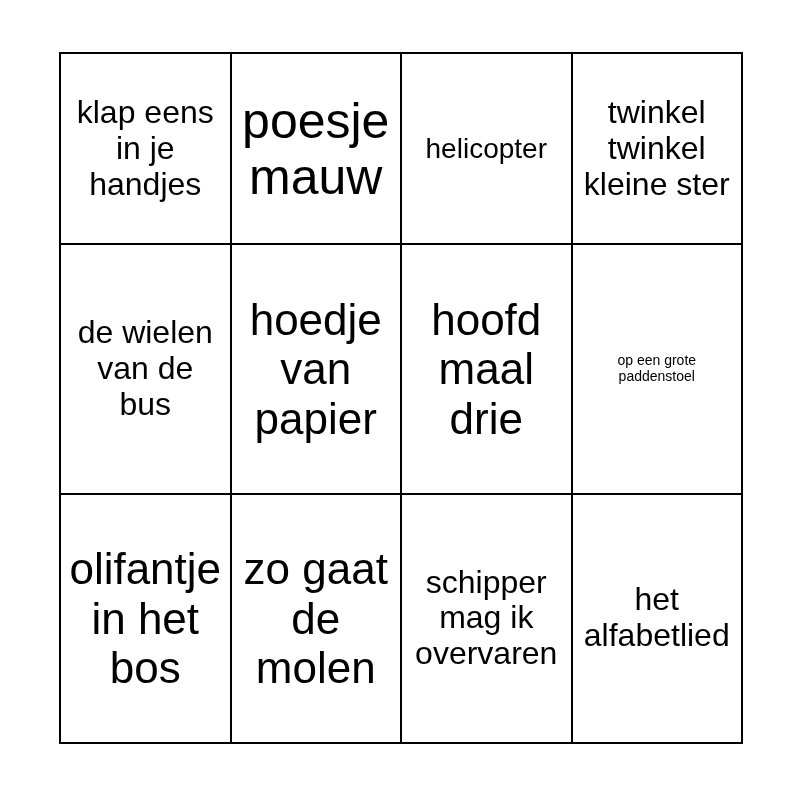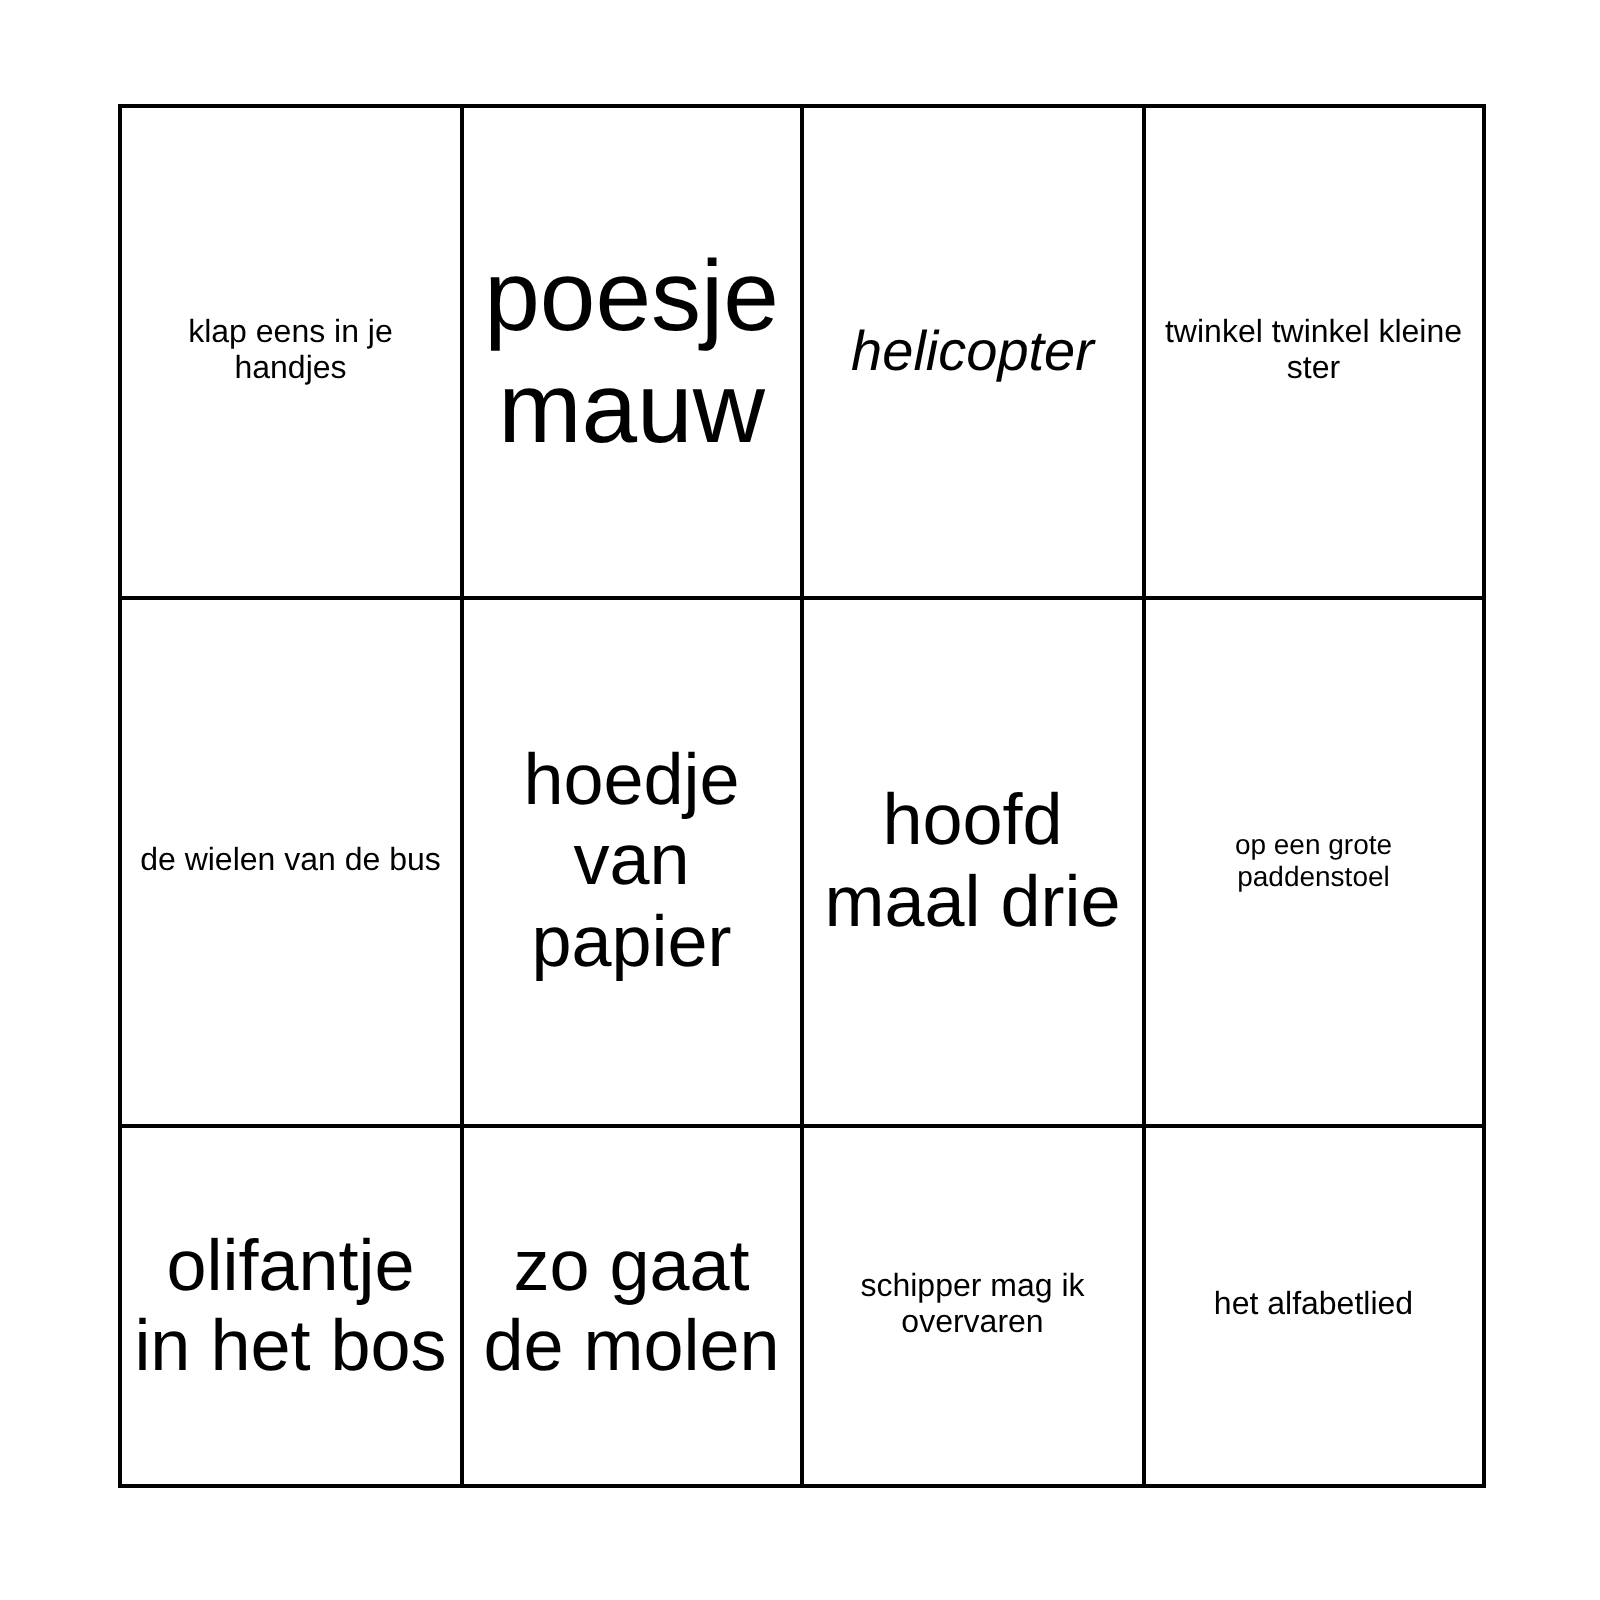--- a/index.html
+++ b/index.html
@@ -27,23 +27,23 @@
     border: 2px solid #000000;
     text-align: center;
     vertical-align: middle;
     padding: 2px 6px;
     color: #000000;
     line-height: 1.12;
     word-wrap: break-word;
   }
   
   .fs-xl { font-size: 50px; }
-  .fs-lg { font-size: 36px; border-radius: 26px; }
-  .fs-md { font-size: 28px; font-style: italic; }
-  .fs-sm { font-size: 16px; margin-top: 40px; }
+  .fs-lg { font-size: 44px; border-radius: 26px; }
+  .fs-md { font-size: 28px; }
+  .fs-sm { font-size: 32px; margin-top: 40px; }
   .fs-xs { font-size: 14px; }
 </style>
 </head>
 <body>
 
 <div id="bingo-wrap">
   <table class="bingo">
     <tbody>
       <tr>
         <td class="fs-sm">klap eens in je handjes</td>

